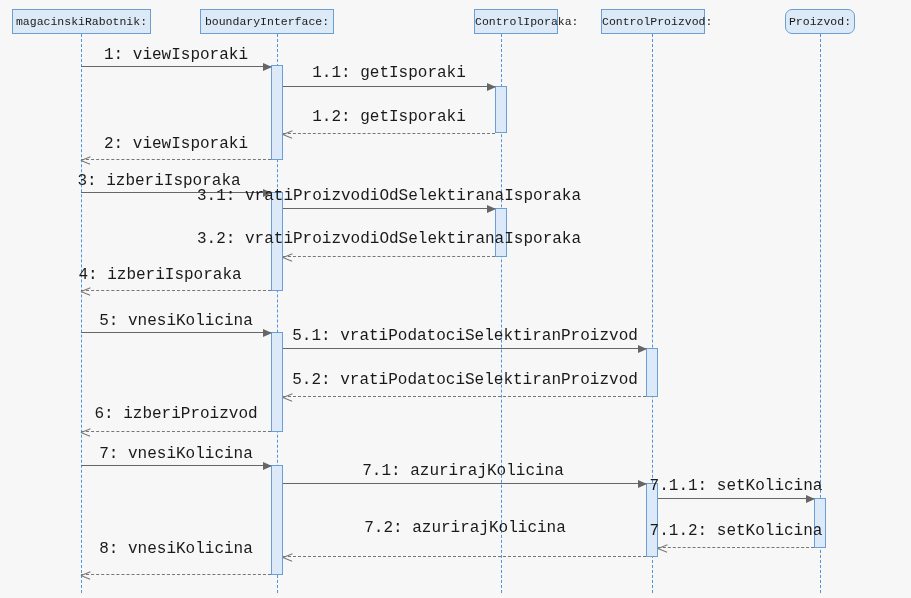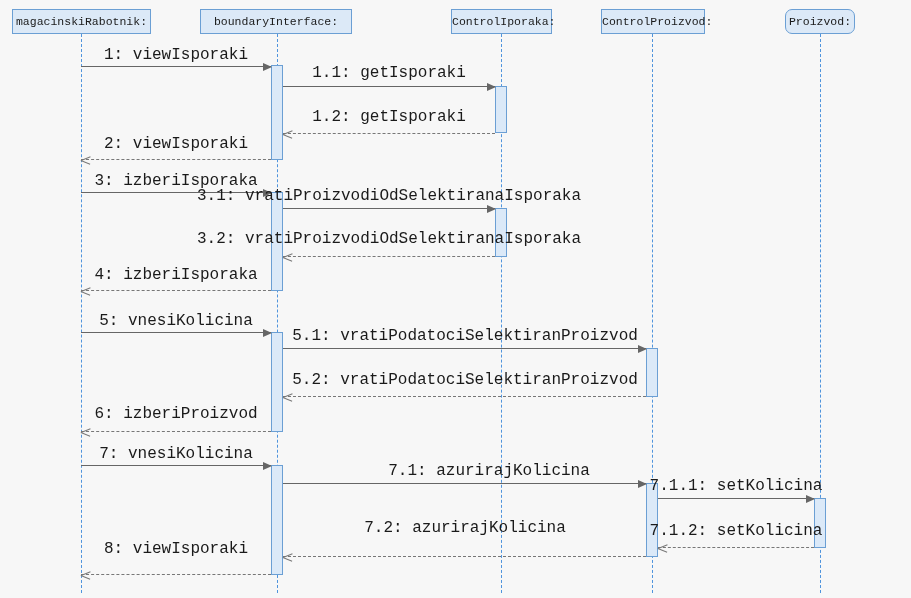--- a/index.html
+++ b/index.html
@@ -94,23 +94,23 @@
   .msg-label.center { transform: translateX(-50%); }
 </style>
 </head>
 <body>
 
 <div id="diagram">
   <div id="lifelines-layer">
       <div class="lifeline-stem" style="left: 81px; top: 34px; height: 559px;"></div>
       <div class="lifeline-head" style="left: 12px; top: 9px; width: 139px;">magacinskiRabotnik:</div>
       <div class="lifeline-stem" style="left: 277px; top: 34px; height: 559px;"></div>
-      <div class="lifeline-head" style="left: 200px; top: 9px; width: 152px;">boundaryInterface:</div>
+      <div class="lifeline-head" style="left: 200px; top: 9px; width: 134px;">boundaryInterface:</div>
       <div class="lifeline-stem" style="left: 501px; top: 34px; height: 559px;"></div>
-      <div class="lifeline-head" style="left: 451px; top: 9px; width: 101px;">ControlIporaka:</div>
+      <div class="lifeline-head" style="left: 474px; top: 9px; width: 84px;">ControlIporaka:</div>
       <div class="lifeline-stem" style="left: 652px; top: 34px; height: 559px;"></div>
       <div class="lifeline-head" style="left: 601px; top: 9px; width: 104px;">ControlProizvod:</div>
       <div class="lifeline-stem" style="left: 820px; top: 34px; height: 559px;"></div>
       <div class="lifeline-head" style="left: 785px; top: 9px; width: 70px; border-radius: 7px;">Proizvod:</div>
     </div>
   <div id="activations-layer">
       <div class="activation" style="left: 271px; top: 65px; height: 95px;"></div>
       <div class="activation" style="left: 495px; top: 86px; height: 47px;"></div>
       <div class="activation" style="left: 271px; top: 192px; height: 99px;"></div>
       <div class="activation" style="left: 495px; top: 208px; height: 49px;"></div>
@@ -133,33 +133,33 @@
         <div class="arrowhead open-left"></div>
       </div>
       <div class="msg-label center" style="left: 389px; top: 111px;">1.2: getIsporaki</div>
       <div class="msg ret" style="left: 81px; top: 159px; width: 190px;">
         <div class="arrowhead open-left"></div>
       </div>
       <div class="msg-label center" style="left: 176px; top: 138px;">2: viewIsporaki</div>
       <div class="msg" style="left: 81px; top: 192px; width: 190px;">
         <div class="arrowhead right"></div>
       </div>
-      <div class="msg-label center" style="left: 176px; top: 175px; text-align: right;">3: izberiIsporaka</div>
+      <div class="msg-label center" style="left: 159px; top: 175px; text-align: right;">3: izberiIsporaka</div>
       <div class="msg" style="left: 283px; top: 208px; width: 212px;">
         <div class="arrowhead right"></div>
       </div>
       <div class="msg-label center" style="left: 389px; top: 190px;">3.1: vratiProizvodiOdSelektiranaIsporaka</div>
       <div class="msg ret" style="left: 283px; top: 256px; width: 212px;">
         <div class="arrowhead open-left"></div>
       </div>
       <div class="msg-label center" style="left: 389px; top: 233px; text-align: right;">3.2: vratiProizvodiOdSelektiranaIsporaka</div>
       <div class="msg ret" style="left: 81px; top: 290px; width: 190px;">
         <div class="arrowhead open-left"></div>
       </div>
-      <div class="msg-label center" style="left: 176px; top: 269px;">4: izberiIsporaka</div>
+      <div class="msg-label center" style="left: 160px; top: 269px;">4: izberiIsporaka</div>
       <div class="msg" style="left: 81px; top: 332px; width: 190px;">
         <div class="arrowhead right"></div>
       </div>
       <div class="msg-label center" style="left: 176px; top: 315px;">5: vnesiKolicina</div>
       <div class="msg" style="left: 283px; top: 348px; width: 363px;">
         <div class="arrowhead right"></div>
       </div>
       <div class="msg-label center" style="left: 465px; top: 330px;">5.1: vratiPodatociSelektiranProizvod</div>
       <div class="msg ret" style="left: 283px; top: 396px; width: 363px;">
         <div class="arrowhead open-left"></div>
@@ -169,31 +169,31 @@
         <div class="arrowhead open-left"></div>
       </div>
       <div class="msg-label center" style="left: 176px; top: 408px;">6: izberiProizvod</div>
       <div class="msg" style="left: 81px; top: 465px; width: 190px;">
         <div class="arrowhead right"></div>
       </div>
       <div class="msg-label center" style="left: 176px; top: 448px;">7: vnesiKolicina</div>
       <div class="msg" style="left: 283px; top: 483px; width: 363px;">
         <div class="arrowhead right"></div>
       </div>
-      <div class="msg-label center" style="left: 489px; top: 465px;">7.1: azurirajKolicina</div>
+      <div class="msg-label center" style="left: 463px; top: 465px;">7.1: azurirajKolicina</div>
       <div class="msg" style="left: 658px; top: 498px; width: 156px;">
         <div class="arrowhead right"></div>
       </div>
       <div class="msg-label center" style="left: 736px; top: 480px;">7.1.1: setKolicina</div>
       <div class="msg ret" style="left: 658px; top: 547px; width: 156px;">
         <div class="arrowhead open-left"></div>
       </div>
       <div class="msg-label center" style="left: 736px; top: 525px;">7.1.2: setKolicina</div>
       <div class="msg ret" style="left: 283px; top: 556px; width: 363px;">
         <div class="arrowhead open-left"></div>
       </div>
       <div class="msg-label center" style="left: 465px; top: 522px;">7.2: azurirajKolicina</div>
       <div class="msg ret" style="left: 81px; top: 574px; width: 190px;">
         <div class="arrowhead open-left"></div>
       </div>
-      <div class="msg-label center" style="left: 176px; top: 543px;">8: viewIsporaki</div>
+      <div class="msg-label center" style="left: 176px; top: 543px;">8: vnesiKolicina</div>
     </div>
 </div>
 
 </body></html>

